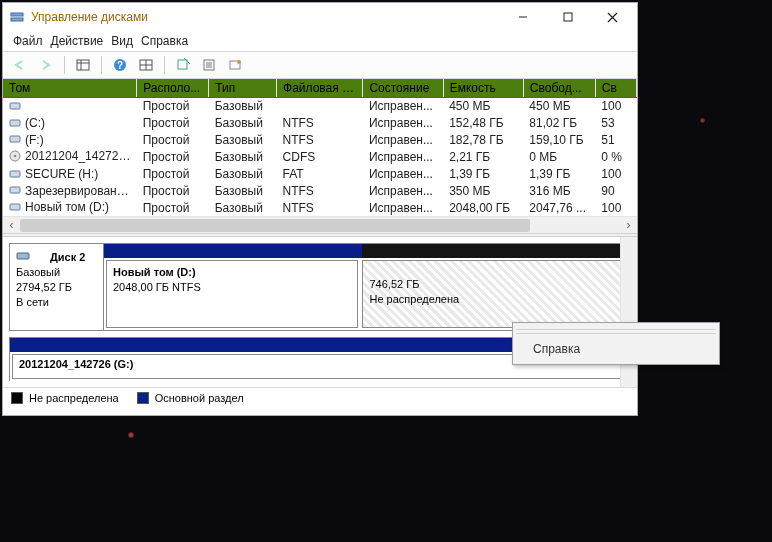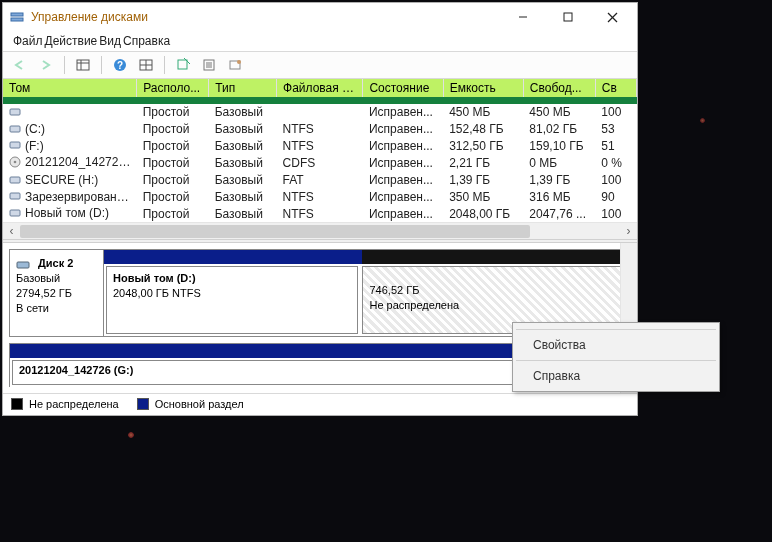--- a/index.html
+++ b/index.html
@@ -3,39 +3,39 @@
 <meta charset="utf-8">
 <style>
   * { box-sizing: border-box; margin: 0; padding: 0; }
   body { font-family: "Segoe UI", Tahoma, sans-serif; font-size: 12px; background: #0a0a0e; width: 772px; height: 542px; position: relative; overflow: hidden; }
   .window { position:absolute; left:2px; top:2px; width:636px; height:414px; background:#fff; border:1px solid #b0b0b0; display:flex; flex-direction:column; }
   .titlebar { display:flex; align-items:center; height:28px; padding:0 2px 0 6px; background:#fff; }
   .titlebar .appicon { width:16px; height:16px; margin-right:6px; display:flex; align-items:center; justify-content:center;}
   .title { flex:1; color:#a16207; font-size:12px; }
   .winbtns { display:flex; }
   .winbtn { width:45px; height:28px; display:flex; align-items:center; justify-content:center; color:#333; }
-  .menubar { display:flex; gap:2px; padding:3px 10px; border-bottom:1px solid #d9d9d9; color:#222;}
+  .menubar { display:flex; gap:8px; padding:3px 10px; border-bottom:1px solid #d9d9d9; color:#222;}
   .toolbar { display:flex; align-items:center; gap:4px; padding:3px 6px; border-bottom:1px solid #d9d9d9; background:#fcfcfc;}
   .tbtn { width:22px; height:20px; border:1px solid transparent; display:flex; align-items:center; justify-content:center; border-radius:2px;}
   .tbtn.disabled svg { opacity:.35; }
   .tsep { width:1px; height:18px; background:#ccc; margin:0 3px; }
   .table-wrap { flex:0 0 auto; }
   table { width:100%; border-collapse:collapse; table-layout:fixed; }
-  th { text-align:left; font-weight:400; padding:2px 6px; background:#bef264; border-right:1px solid #e0e0e0; border-bottom:7px solid #15803d; white-space:nowrap; overflow:hidden; text-overflow:ellipsis; font-size:12px;}
+  th { text-align:left; font-weight:400; padding:2px 6px; background:#4d7c0f; border-right:1px solid #e0e0e0; border-bottom:1px solid #15803d; white-space:nowrap; overflow:hidden; text-overflow:ellipsis; font-size:12px;}
   td { padding:1px 6px; white-space:nowrap; overflow:hidden; text-overflow:ellipsis; font-size:12px; color:#222;}
   .vol-icon { display:inline-block; width:14px; vertical-align:middle; margin-right:2px;}
   .hscroll { height:17px; background:#f0f0f0; border-top:1px solid #e5e5e5; position:relative; display:flex; align-items:center;}
   .hscroll .arrow { width:17px; height:17px; display:flex; align-items:center; justify-content:center; color:#666;}
   .hscroll .track { flex:1; height:100%; position:relative; }
   .hscroll .thumb { position:absolute; left:0; top:2px; height:13px; width:85%; background:#cfcfcf; border-radius:2px;}
   .splitter { height:4px; background:#f0f0f0; border-top:1px solid #d0d0d0; border-bottom:1px solid #d0d0d0; cursor:row-resize;}
   .disk-pane { overflow:hidden; }
   .disk-row { display:flex; border:1px solid #888; margin:6px; }
   .disk-label { width:94px; padding:6px 6px; border-right:1px solid #888; font-size:11px; line-height:1.35; }
-  .disk-label .head { font-weight:700; display:flex; align-items:flex-end; gap:8px;}
+  .disk-label .head { font-weight:700; display:flex; align-items:flex-start; gap:20px;}
   .disk-parts { flex:1; display:flex; flex-direction:column;}
   .headerstrip { height:14px; display:flex;}
   .headerstrip .hs { height:100%; }
   .part-row { flex:1; display:flex; }
   .partition { border:1px solid #888; margin:2px; padding:4px 6px; font-size:11px; line-height:1.35;}
   .partition.unalloc { background:repeating-linear-gradient(45deg,#e9e9e9 0,#e9e9e9 3px,#fff 3px,#fff 6px); }
   .legend { display:flex; gap:18px; padding:4px 8px; border-top:1px solid #d9d9d9; font-size:11px;}
   .legend-item { display:flex; align-items:center; gap:6px;}
   .swatch { width:12px; height:12px; border:1px solid #555;}
   .vscroll-stub { width:17px; background:#f0f0f0; border-left:1px solid #e5e5e5; position:absolute; right:0; top:0; bottom:0;}
@@ -194,21 +194,21 @@
             <td>53</td>
           </tr>
           <tr>
             <td><span class="vol-icon"><svg width="12" height="10">
                   <rect x="1" y="2" width="10" height="6" rx="1" fill="#cfd8e6" stroke="#6a7f99"></rect>
                 </svg></span>(F:)</td>
             <td>Простой</td>
             <td>Базовый</td>
             <td>NTFS</td>
             <td>Исправен...</td>
-            <td>312,50 ГБ</td>
+            <td>182,78 ГБ</td>
             <td>159,10 ГБ</td>
             <td>51</td>
           </tr>
           <tr>
             <td><span class="vol-icon"><svg width="12" height="12">
                   <circle cx="6" cy="6" r="5" fill="#e8e8e8" stroke="#888"></circle>
                   <circle cx="6" cy="6" r="1.3" fill="#888"></circle>
                 </svg></span>20121204_142726 (...</td>
             <td>Простой</td>
             <td>Базовый</td>
@@ -322,16 +322,15 @@
       </div>
     <div class="legend-item">
         <div class="swatch" style="background:#0a1e8a"></div>
         <span>Основной раздел</span>
       </div>
   </div>
 </div>
 
 <div class="context-menu">
   <div class="cm-sep"></div>
-  <div class="cm-item">Свойства</div>
   <div class="cm-sep"></div>
   <div class="cm-item">Справка</div>
 </div>
 
 </body></html>

